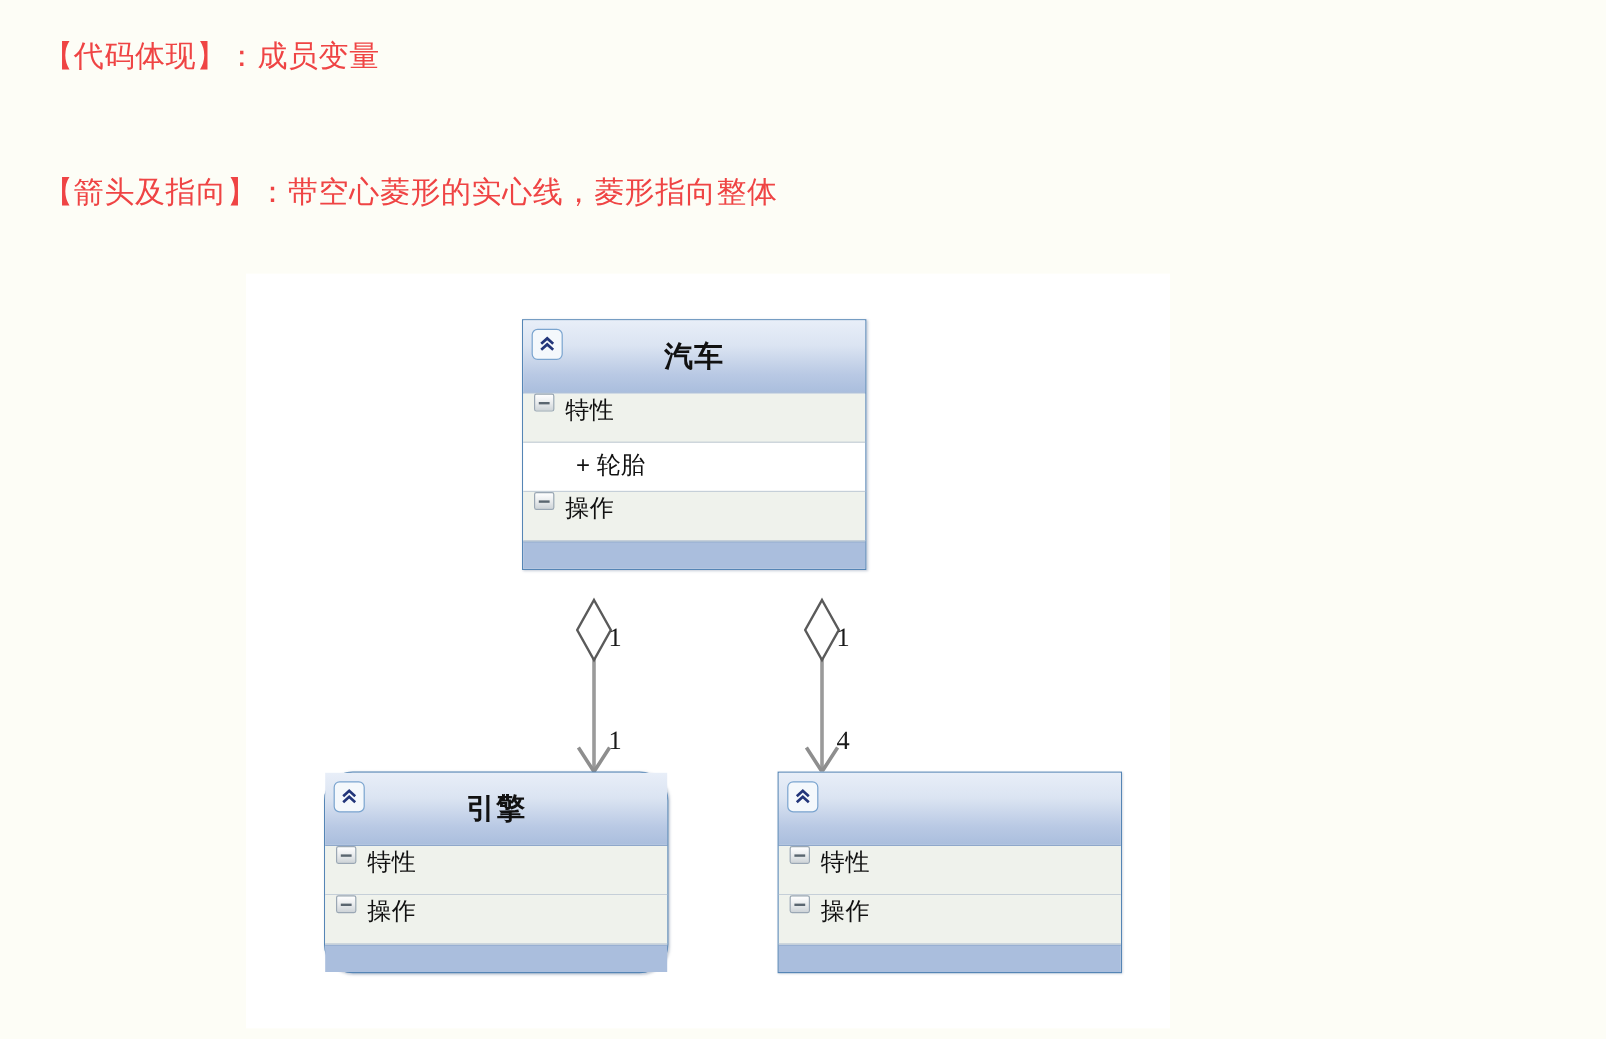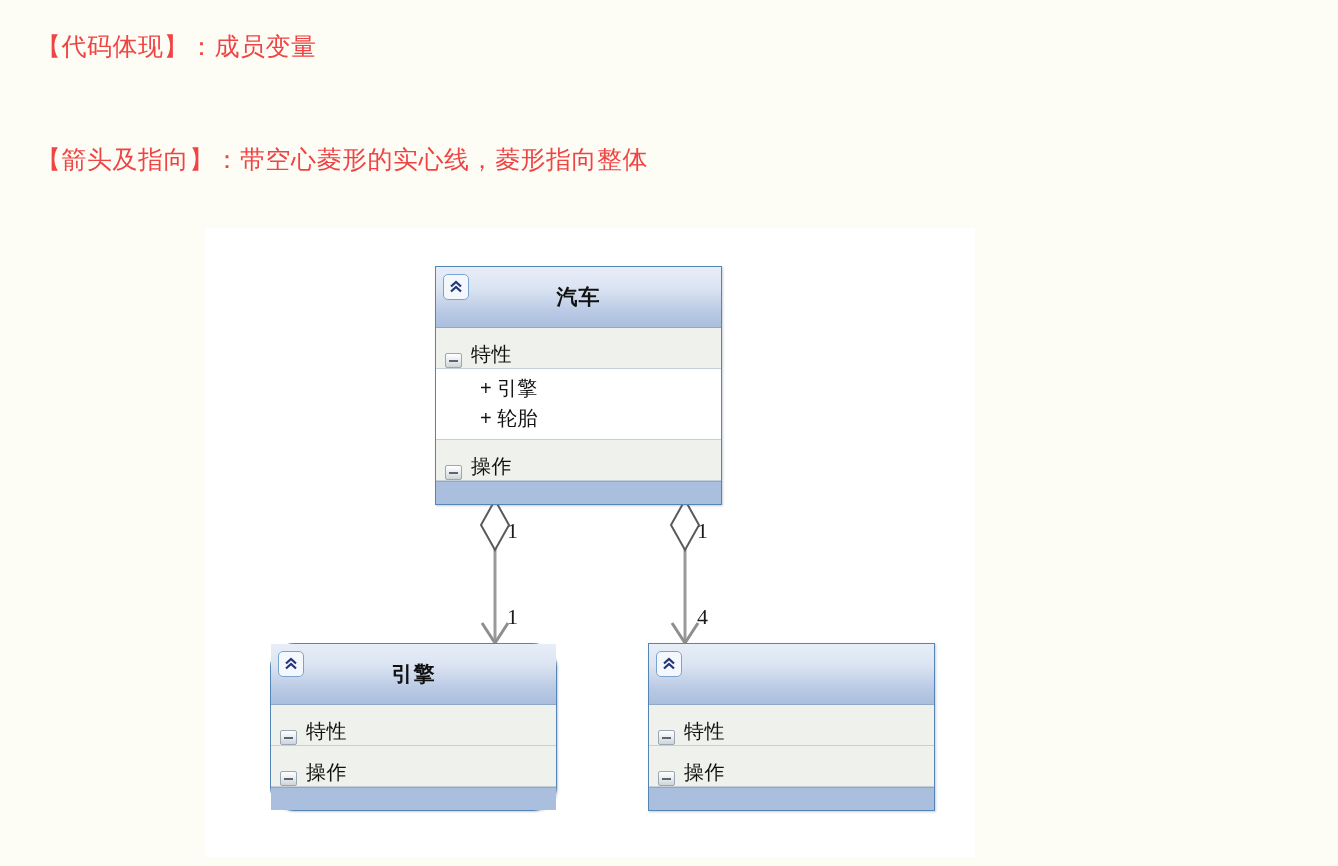--- a/index.html
+++ b/index.html
@@ -60,21 +60,21 @@
     height: 60px;
     background: linear-gradient(to bottom, #e8eef8 0%, #dbe4f2 35%, #b9c9e4 75%, #aabedd 100%);
     border-bottom: 1px solid #8fa8ca;
   }
   .uml-title {
     position: absolute;
     left: 0; right: 0;
     top: 50%;
     transform: translateY(-50%);
     text-align: center;
-    font-size: 21px;
+    font-size: 24px;
     font-weight: bold;
     color: #111111;
     letter-spacing: 1px;
   }
   .chevron-icon {
     position: absolute;
     left: 7px;
     top: 7px;
     width: 24px;
     height: 24px;
@@ -86,21 +86,21 @@
     justify-content: center;
   }
   .chevron-icon svg { display: block; }
 
   .uml-section {
     position: relative;
     height: 40px;
     background: #eff2ec;
     border-bottom: 1px solid #c5cfd8;
     display: flex;
-    align-items: flex-end;
+    align-items: flex-start;
   }
   .minus-icon {
     width: 17px;
     height: 15px;
     margin-left: 9px;
     margin-right: 9px;
     box-sizing: border-box;
     border: 1px solid #9aa7b4;
     border-radius: 2px;
     background: linear-gradient(to bottom, #ffffff 0%, #e7eaec 55%, #ced4d8 100%);
@@ -188,21 +188,20 @@
     </div>
 
     <div class="uml-section">
       <span class="minus-icon">
           <i></i>
         </span>
       <span class="uml-section-label">特性</span>
     </div>
 
     <div class="uml-attrs">
-      <div class="uml-attr">+ 引擎</div>
       <div class="uml-attr">+ 轮胎</div>
     </div>
 
     <div class="uml-section">
       <span class="minus-icon">
           <i></i>
         </span>
       <span class="uml-section-label">操作</span>
     </div>
 

